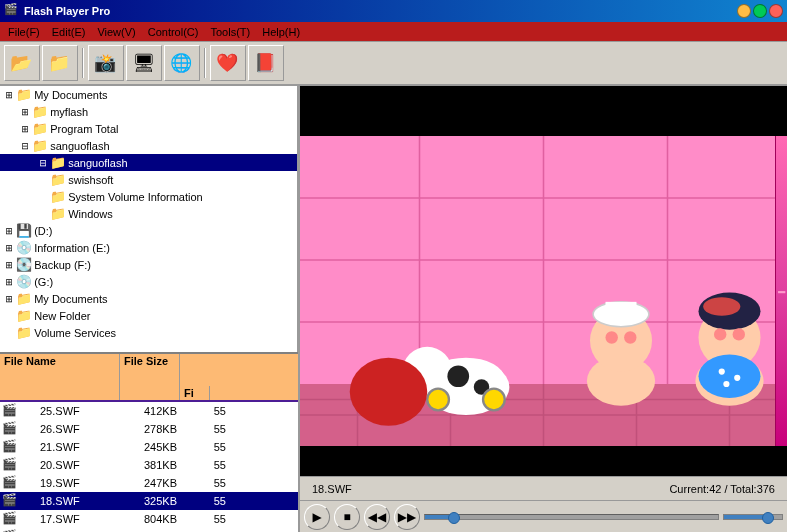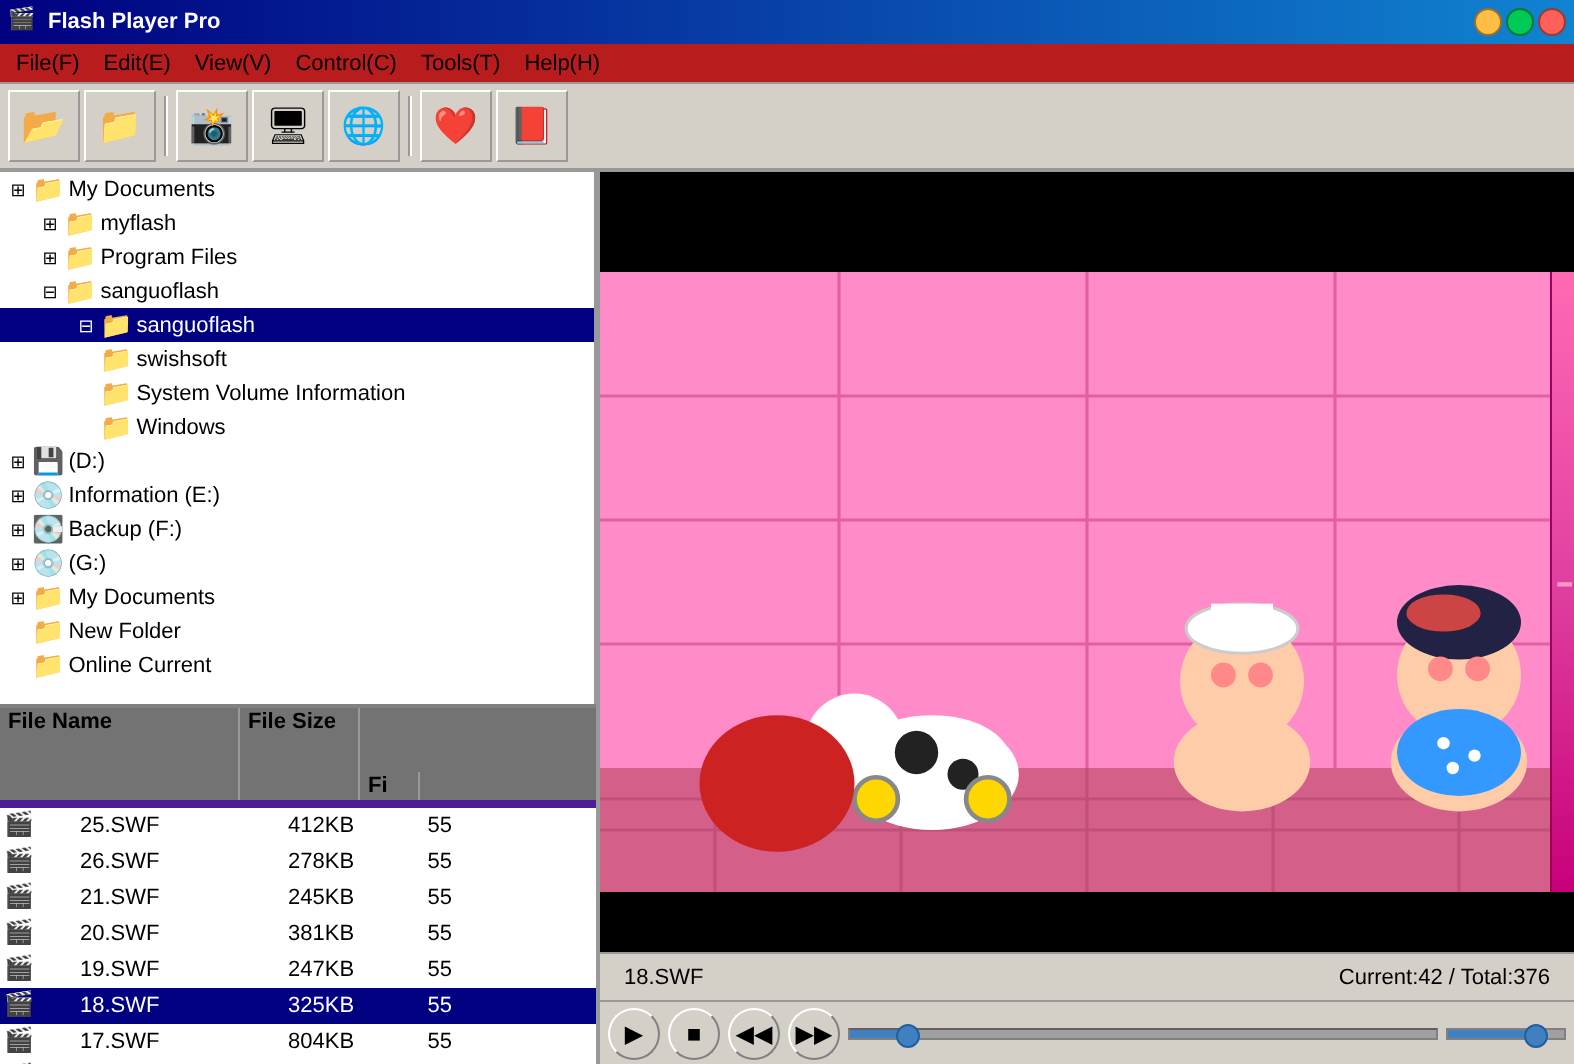--- a/index.html
+++ b/index.html
@@ -108,22 +108,22 @@
 
     
     .file-list {
       height: 180px;
       background: white;
       border-top: 2px solid #808080;
       overflow-y: auto;
     }
     .file-list-header {
       display: flex;
-      background: #737373;
-      border-bottom: 4px solid #4c1d95;
+      background: #fdba74;
+      border-bottom: 2px solid #4c1d95;
       position: sticky;
       top: 0;
     }
     .file-list-col {
       padding: 1px 4px;
       border-right: 1px solid #999;
       font-weight: bold;
       font-size: 11px;
       cursor: pointer;
     }
@@ -347,21 +347,21 @@
         <span class="tree-label">My Documents</span>
       </div>
       <div class="tree-item" style="padding-left: 18px;">
         <span class="tree-expand">⊞</span>
         <span class="tree-icon">📁</span>
         <span class="tree-label">myflash</span>
       </div>
       <div class="tree-item" style="padding-left: 18px;">
         <span class="tree-expand">⊞</span>
         <span class="tree-icon">📁</span>
-        <span class="tree-label">Program Files</span>
+        <span class="tree-label">Program Total</span>
       </div>
       <div class="tree-item" style="padding-left: 18px;">
         <span class="tree-expand">⊟</span>
         <span class="tree-icon">📁</span>
         <span class="tree-label">sanguoflash</span>
       </div>
       <div class="tree-item selected" style="padding-left: 36px;">
         <span class="tree-expand">⊟</span>
         <span class="tree-icon">📁</span>
         <span class="tree-label">sanguoflash</span>
@@ -407,21 +407,21 @@
         <span class="tree-label">My Documents</span>
       </div>
       <div class="tree-item">
         <span class="tree-expand"></span>
         <span class="tree-icon">📁</span>
         <span class="tree-label">New Folder</span>
       </div>
       <div class="tree-item">
         <span class="tree-expand"></span>
         <span class="tree-icon">📁</span>
-        <span class="tree-label">Online Current</span>
+        <span class="tree-label">Volume Services</span>
       </div>
     </div>
 
     <div class="file-list">
       <div class="file-list-header">
         <div class="file-list-col col-name">File Name</div>
         <div class="file-list-col col-size">File Size</div>
         <div class="file-list-col col-other">Fi</div>
       </div>
 

